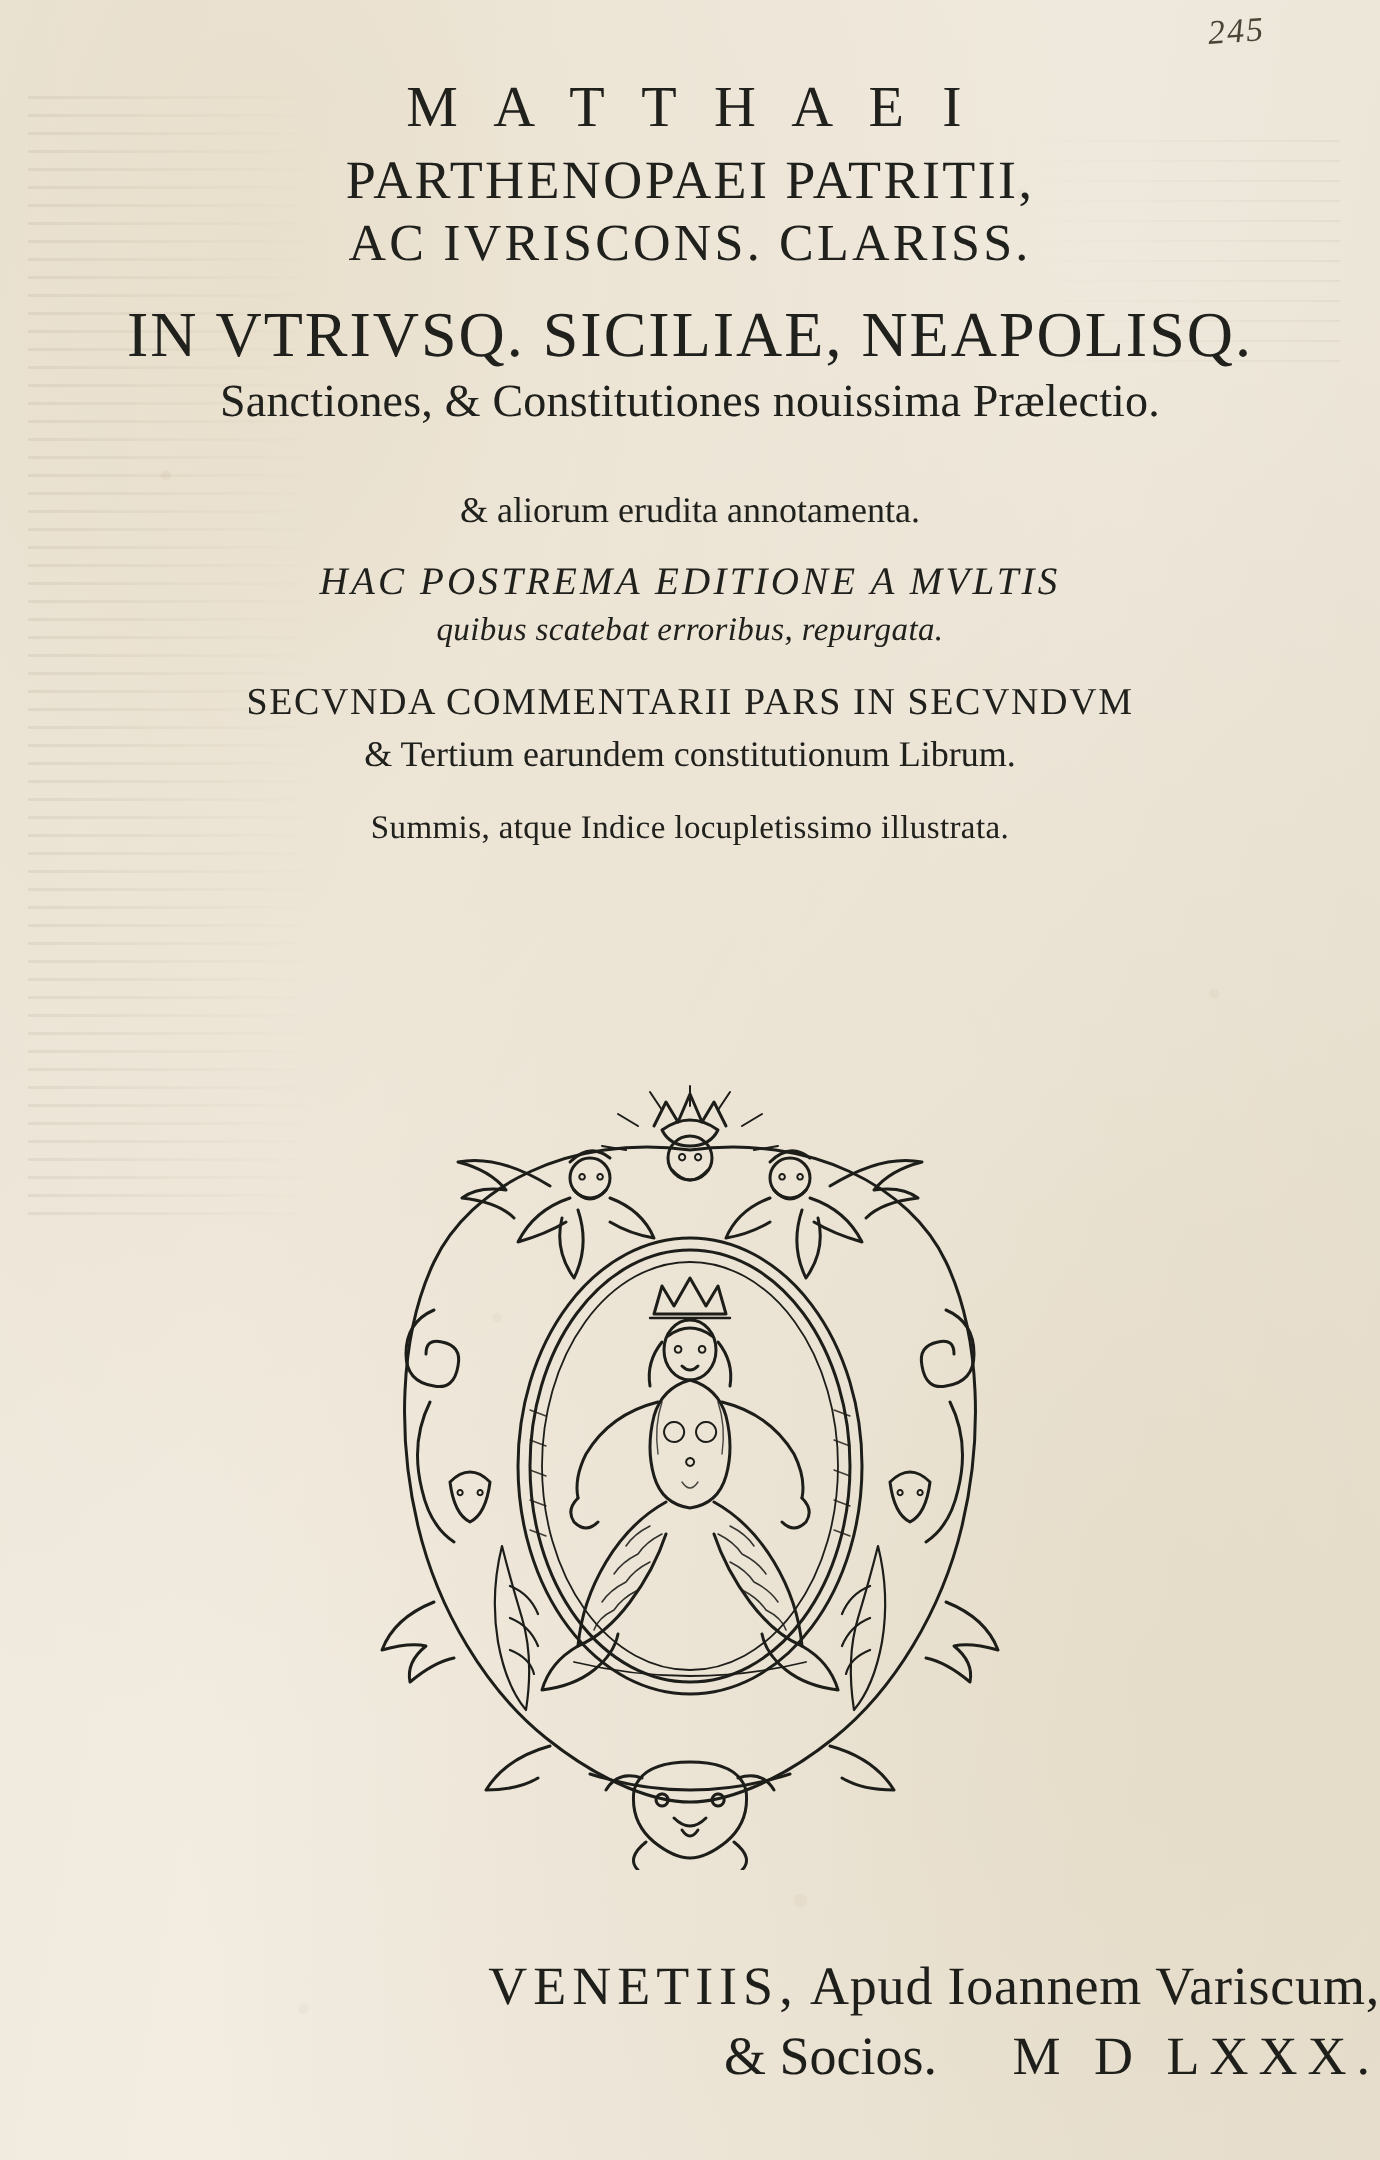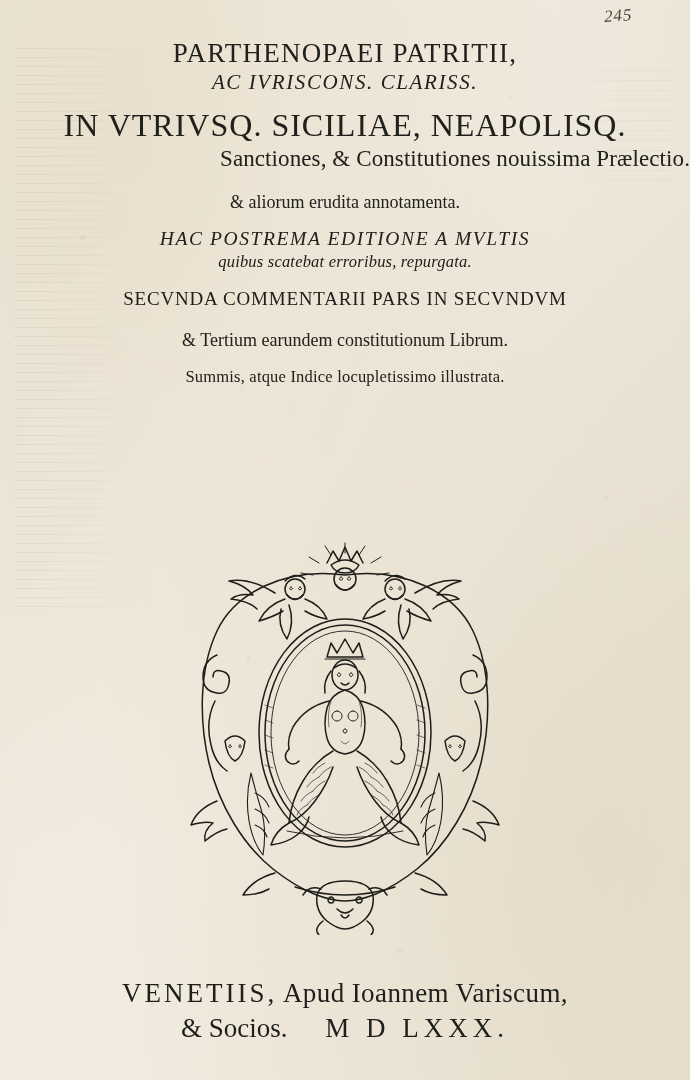--- a/index.html
+++ b/index.html
@@ -110,35 +110,33 @@
     letter-spacing: 3px;
     line-height: 1.06;
     margin-bottom: 2px;
   }
   .l-epithet1 {
     font-size: 27px;
     letter-spacing: 1.2px;
     margin-bottom: 1px;
   }
   .l-epithet2 {
-    font-size: 21px;
+    font-size: 26px;
     letter-spacing: 1.6px;
     margin-bottom: 12px;
-    font-style: italic;
   }
   .l-region {
     font-size: 32px;
     letter-spacing: 1px;
     margin-bottom: 2px;
   }
   .l-sanctiones {
     font-size: 23px;
     letter-spacing: 0.1px;
-    margin-bottom: 20px;
-    text-align: right;
+    margin-bottom: 31px;
   }
   .l-interiecta {
     font-size: 20px;
     letter-spacing: 1.2px;
     margin-bottom: 1px;
   }
   .l-aliorum {
     font-size: 18px;
     margin-bottom: 15px;
   }
@@ -150,39 +148,39 @@
   }
   .l-quibus {
     font-size: 16.5px;
     font-style: italic;
     letter-spacing: 0.2px;
     margin-bottom: 16px;
   }
   .l-secunda {
     font-size: 19px;
     letter-spacing: 0.8px;
-    margin-bottom: 20px;
+    margin-bottom: 4px;
     font-family: Liberation Serif, serif;
   }
   .l-tertium {
     font-size: 18px;
     margin-bottom: 16px;
   }
   .l-summis {
     font-size: 16.5px;
     letter-spacing: 0.2px;
   }
 
   
   .imprint {
     position: absolute;
     left: 0;
     right: 0;
     bottom: 36px;
-    text-align: center;
+    text-align: right;
     color: #1e1e1a;
   }
   .imp1 {
     font-size: 27px;
     letter-spacing: 0.4px;
     white-space: nowrap;
     margin-bottom: 4px;
   }
   .imp1 .cap {
     letter-spacing: 3px;
@@ -215,20 +213,21 @@
 <body>
 
 <div class="page">
   <div class="grain"></div>
   <div class="bleed"></div>
   <div class="bleed2"></div>
 
   <div class="folio">245</div>
 
   <div class="title-block">
+    <span class="ln l-author">M A T T H A E I</span>
     <span class="ln l-epithet1">PARTHENOPAEI PATRITII,</span>
     <span class="ln l-epithet2">AC IVRISCONS. CLARISS.</span>
     <span class="ln l-region">IN VTRIVSQ. SICILIAE, NEAPOLISQ.</span>
     <span class="ln l-sanctiones">Sanctiones, &amp; Constitutiones nouissima Prælectio.</span>
     <span class="ln l-aliorum">&amp; aliorum erudita annotamenta.</span>
     <span class="ln l-hac">HAC POSTREMA EDITIONE A MVLTIS</span>
     <span class="ln l-quibus">quibus scatebat erroribus, repurgata.</span>
     <span class="ln l-secunda">SECVNDA COMMENTARII PARS IN SECVNDVM</span>
     <span class="ln l-tertium">&amp; Tertium earundem constitutionum Librum.</span>
     <span class="ln l-summis">Summis, atque Indice locupletissimo illustrata.</span>

